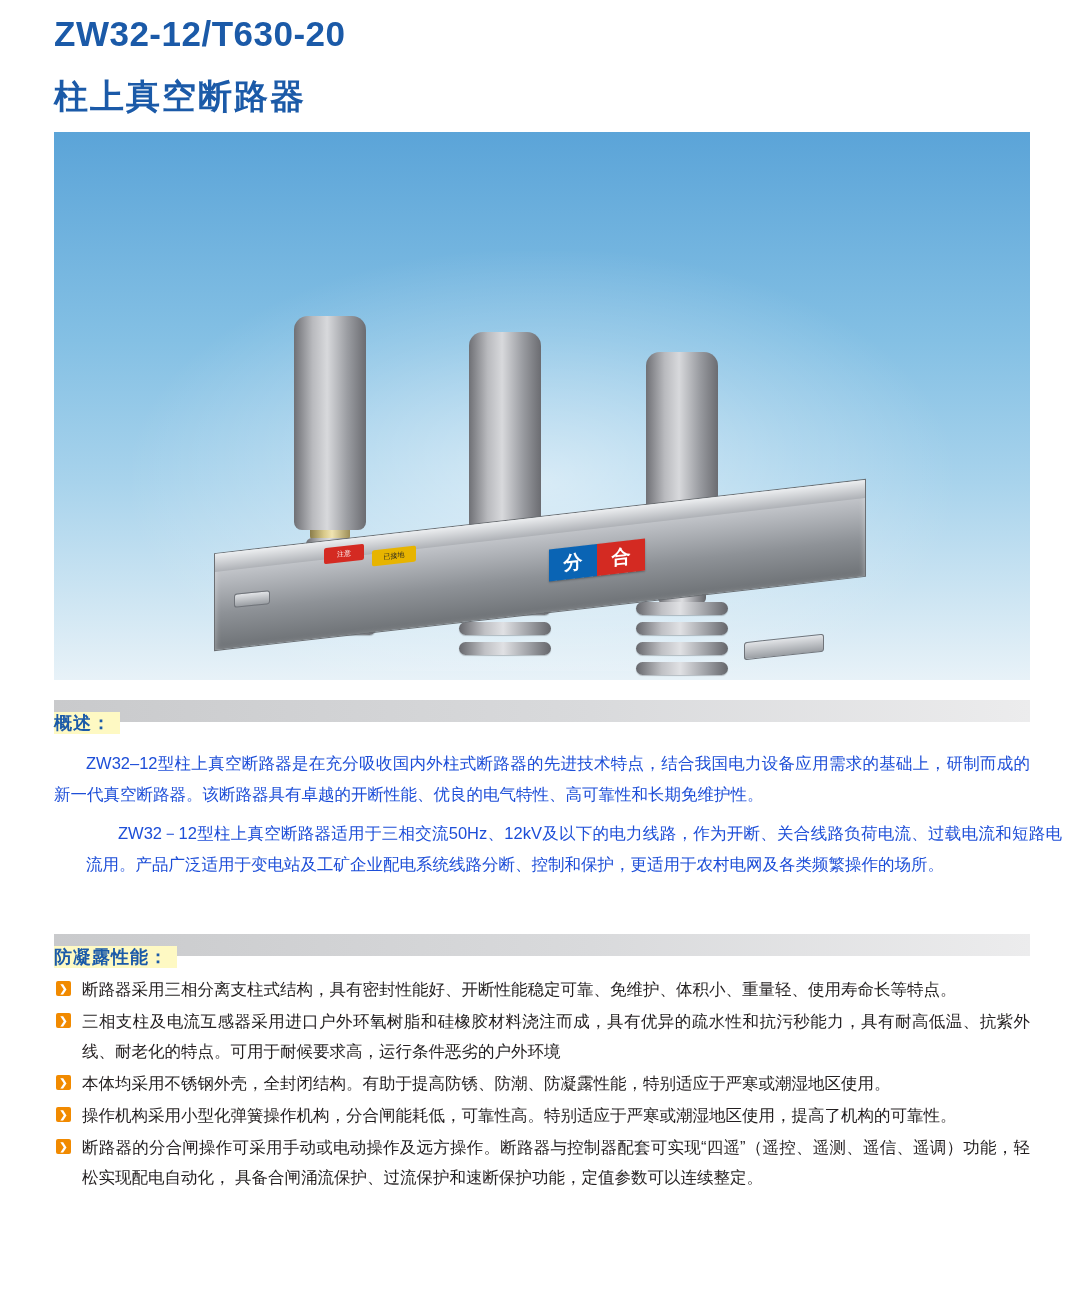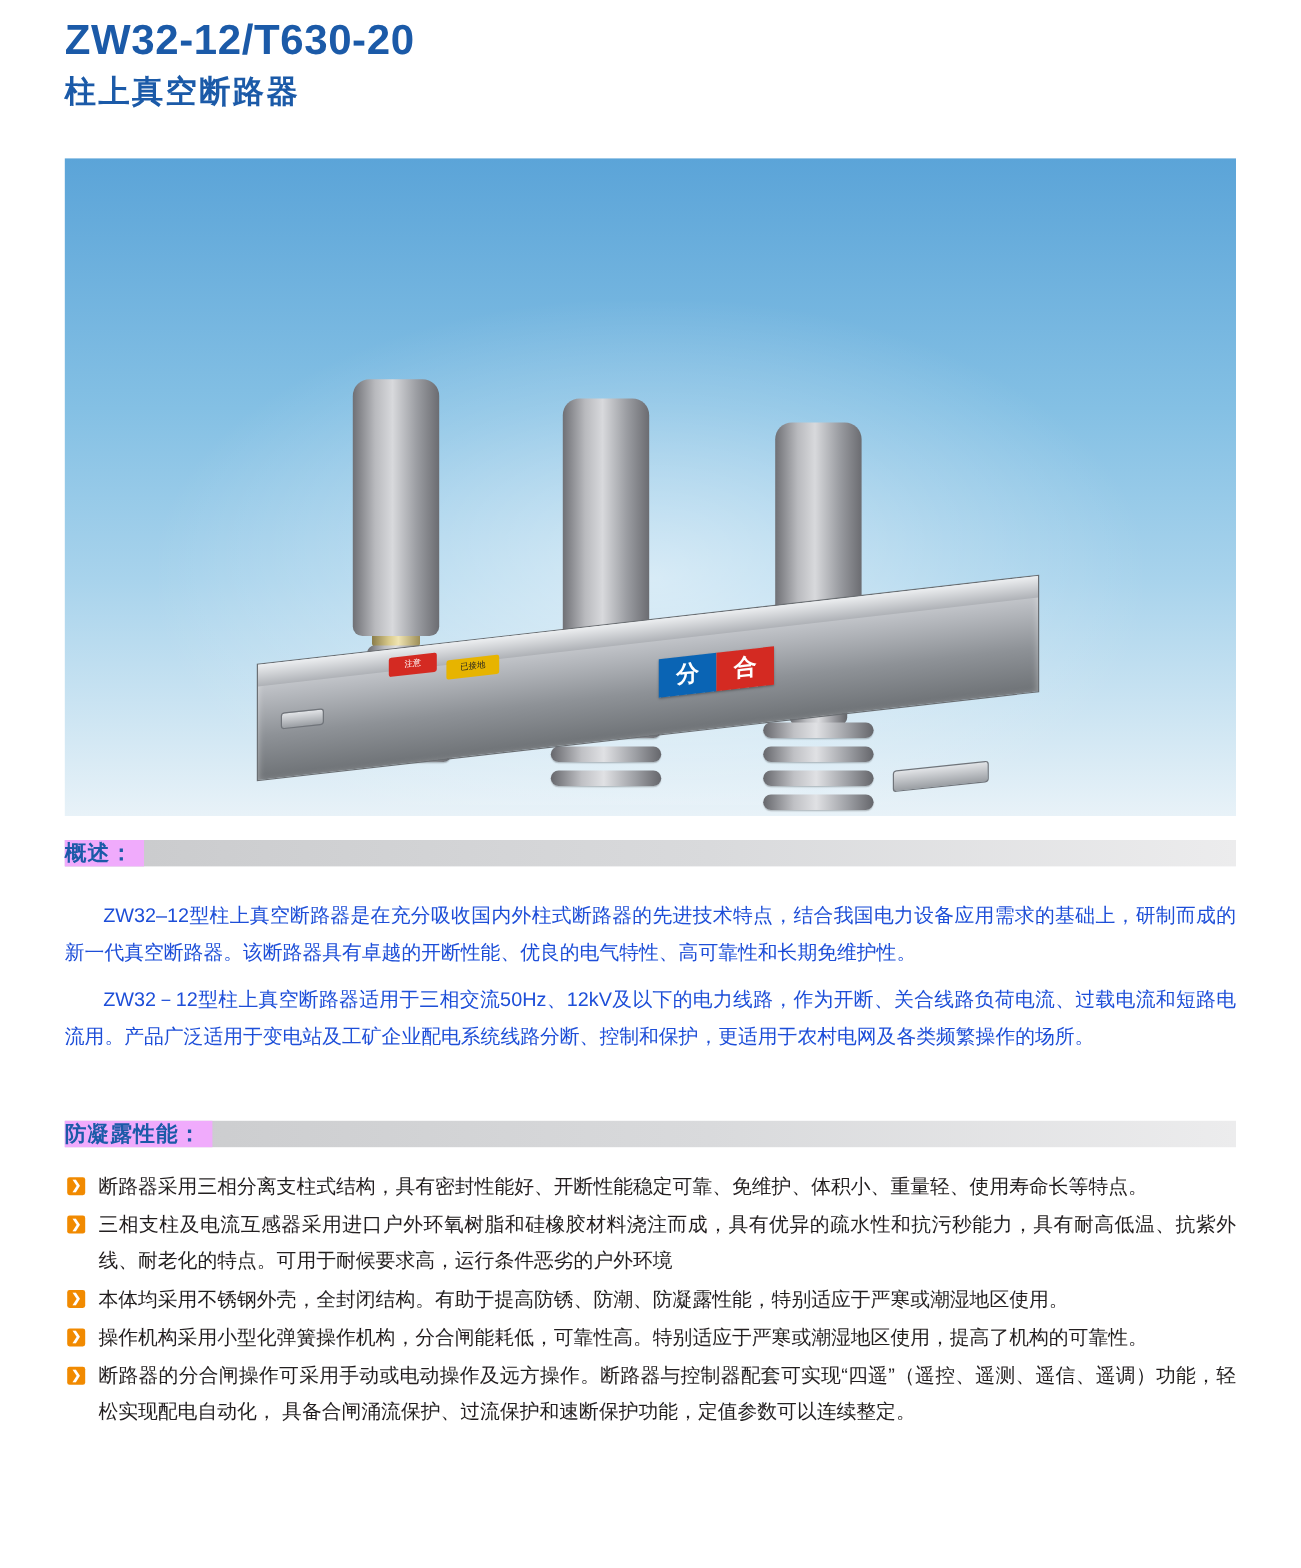--- a/index.html
+++ b/index.html
@@ -31,26 +31,26 @@
   }
   .title-main {
     font-size: 35px;
     font-weight: bold;
     color: #1b5aa8;
     letter-spacing: 0.5px;
     line-height: 1.15;
     white-space: nowrap;
   }
   .title-sub {
-    font-size: 26px;
+    font-size: 34px;
     font-weight: bold;
     color: #1b5aa8;
     letter-spacing: 2px;
     line-height: 1.3;
-    margin-top: 6px;
+    margin-top: 20px;
     white-space: nowrap;
   }
 
   
   .photo {
     position: absolute;
     left: 54px;
     top: 132px;
     width: 976px;
     height: 548px;
@@ -203,23 +203,23 @@
     position: absolute;
     left: 0;
     top: 0;
     width: 976px;
     height: 22px;
     background: linear-gradient(to right, #c9cacc 0%, #d9dadc 55%, #ececed 100%);
   }
   .section-head .tab {
     position: absolute;
     left: 0;
-    top: 0;
+    top: 12px;
     height: 22px;
-    background: #f0abfc;
+    background: #fef9c3;
     padding-right: 10px;
     display: flex;
     align-items: center;
   }
   .section-head .tab-text {
     font-size: 18px;
     font-weight: bold;
     color: #1b5aa8;
     letter-spacing: 1px;
     white-space: nowrap;
@@ -345,21 +345,21 @@
 
   <div class="section-head" style="top:700px;">
     <div class="bar"></div>
     <div class="tab">
       <span class="tab-text">概述</span>
       <span class="tab-colon">：</span>
     </div>
   </div>
 
   <div class="para" style="top:748px;">ZW32–12型柱上真空断路器是在充分吸收国内外柱式断路器的先进技术特点，结合我国电力设备应用需求的基础上，研制而成的新一代真空断路器。该断路器具有卓越的开断性能、优良的电气特性、高可靠性和长期免维护性。</div>
-  <div class="para" style="top:818px;">ZW32－12型柱上真空断路器适用于三相交流50Hz、12kV及以下的电力线路，作为开断、关合线路负荷电流、过载电流和短路电流用。产品广泛适用于变电站及工矿企业配电系统线路分断、控制和保护，更适用于农村电网及各类频繁操作的场所。</div>
+  <div class="para" style="top:818px;margin-left:32px;">ZW32－12型柱上真空断路器适用于三相交流50Hz、12kV及以下的电力线路，作为开断、关合线路负荷电流、过载电流和短路电流用。产品广泛适用于变电站及工矿企业配电系统线路分断、控制和保护，更适用于农村电网及各类频繁操作的场所。</div>
 
   <div class="section-head" style="top:934px;">
     <div class="bar"></div>
     <div class="tab">
       <span class="tab-text">防凝露性能</span>
       <span class="tab-colon">：</span>
     </div>
   </div>
 
   <div class="features">

